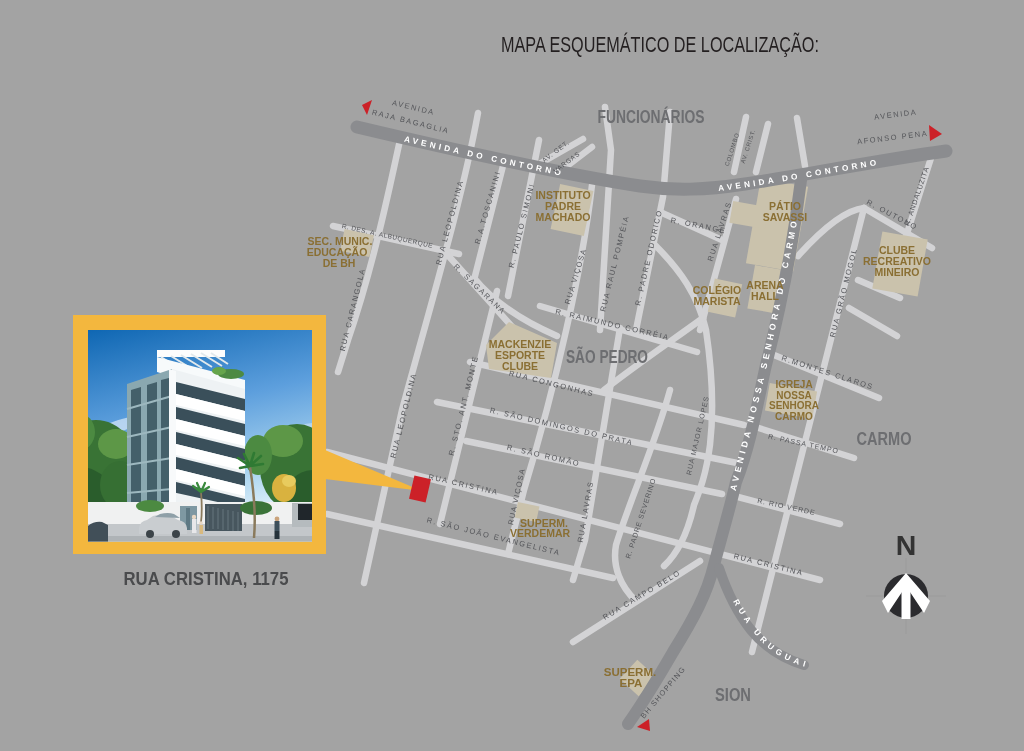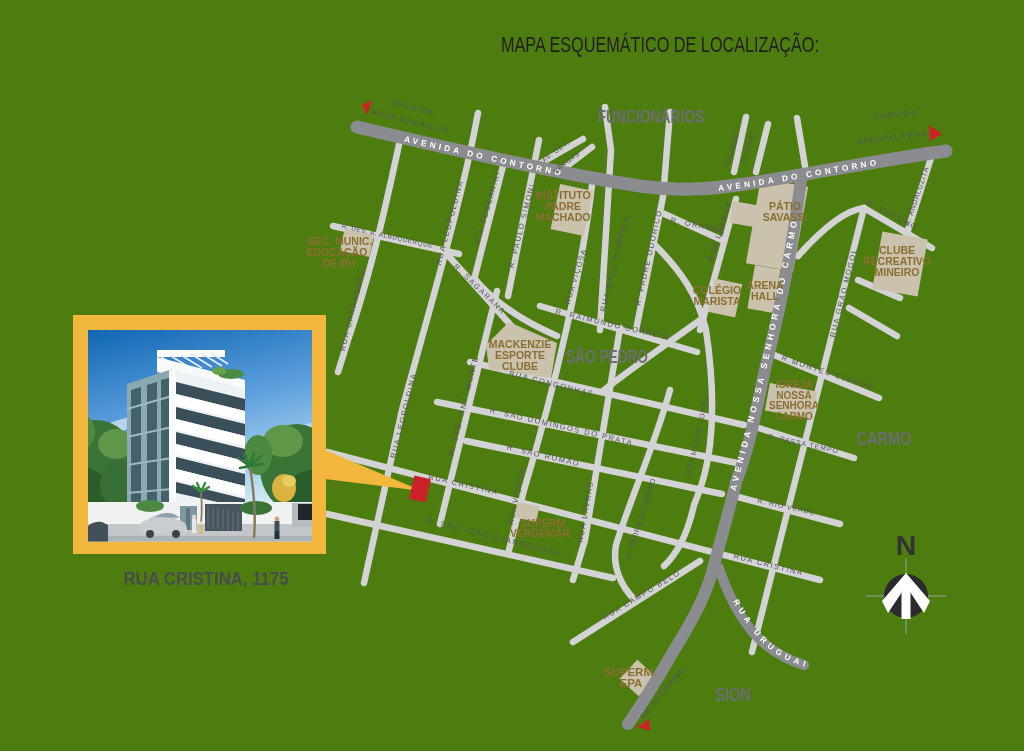--- a/index.html
+++ b/index.html
@@ -1,16 +1,16 @@
 <!DOCTYPE html>
 <html><head>
 <meta charset="utf-8">
 <style>
   html,body{margin:0;padding:0;background:#fff;}
-  #page{position:relative;width:1024px;height:751px;background:#4d7c0f;overflow:hidden;
+  #page{position:relative;width:1024px;height:751px;background:#a3a3a3;overflow:hidden;
         font-family:"Liberation Sans", sans-serif;}
   svg text{font-family:"Liberation Sans", sans-serif;}
 </style>
 </head>
 <body>
 <div id="page">
 <svg width="1024" height="751" viewBox="0 0 1024 751">
   <defs>
 
     <path id="contorno" d="M357,127 C450,149 560,174 640,186 C675,191 705,190 745,184 C805,175 880,160 946,151" fill="none"></path>

